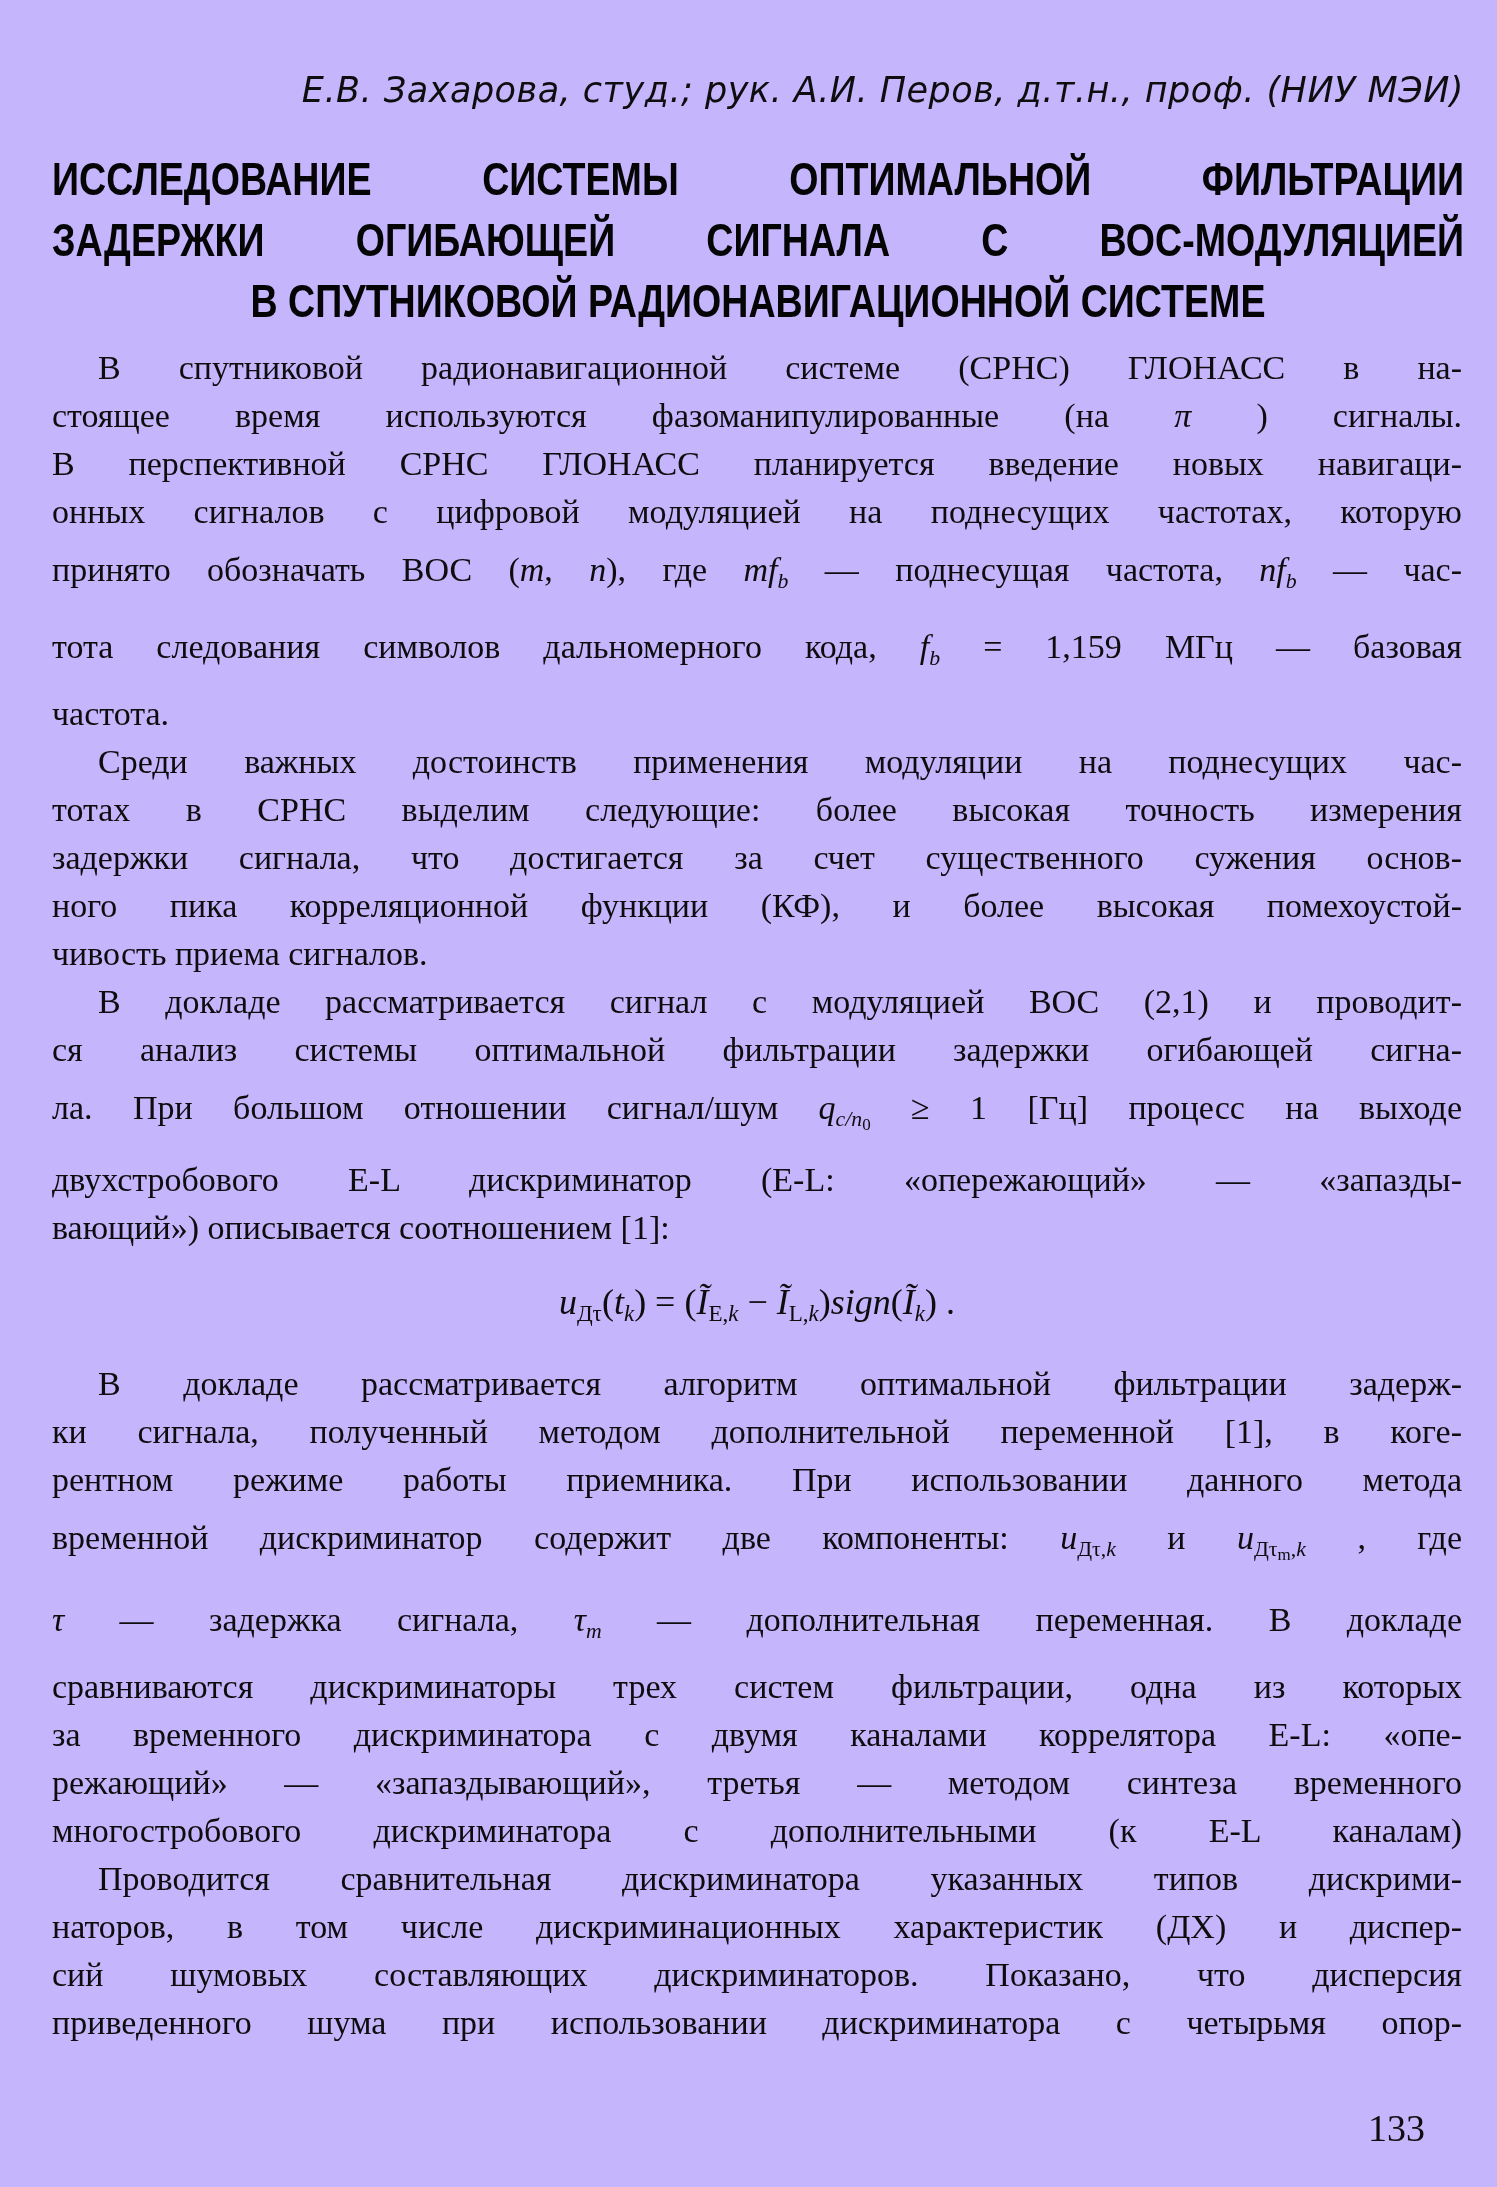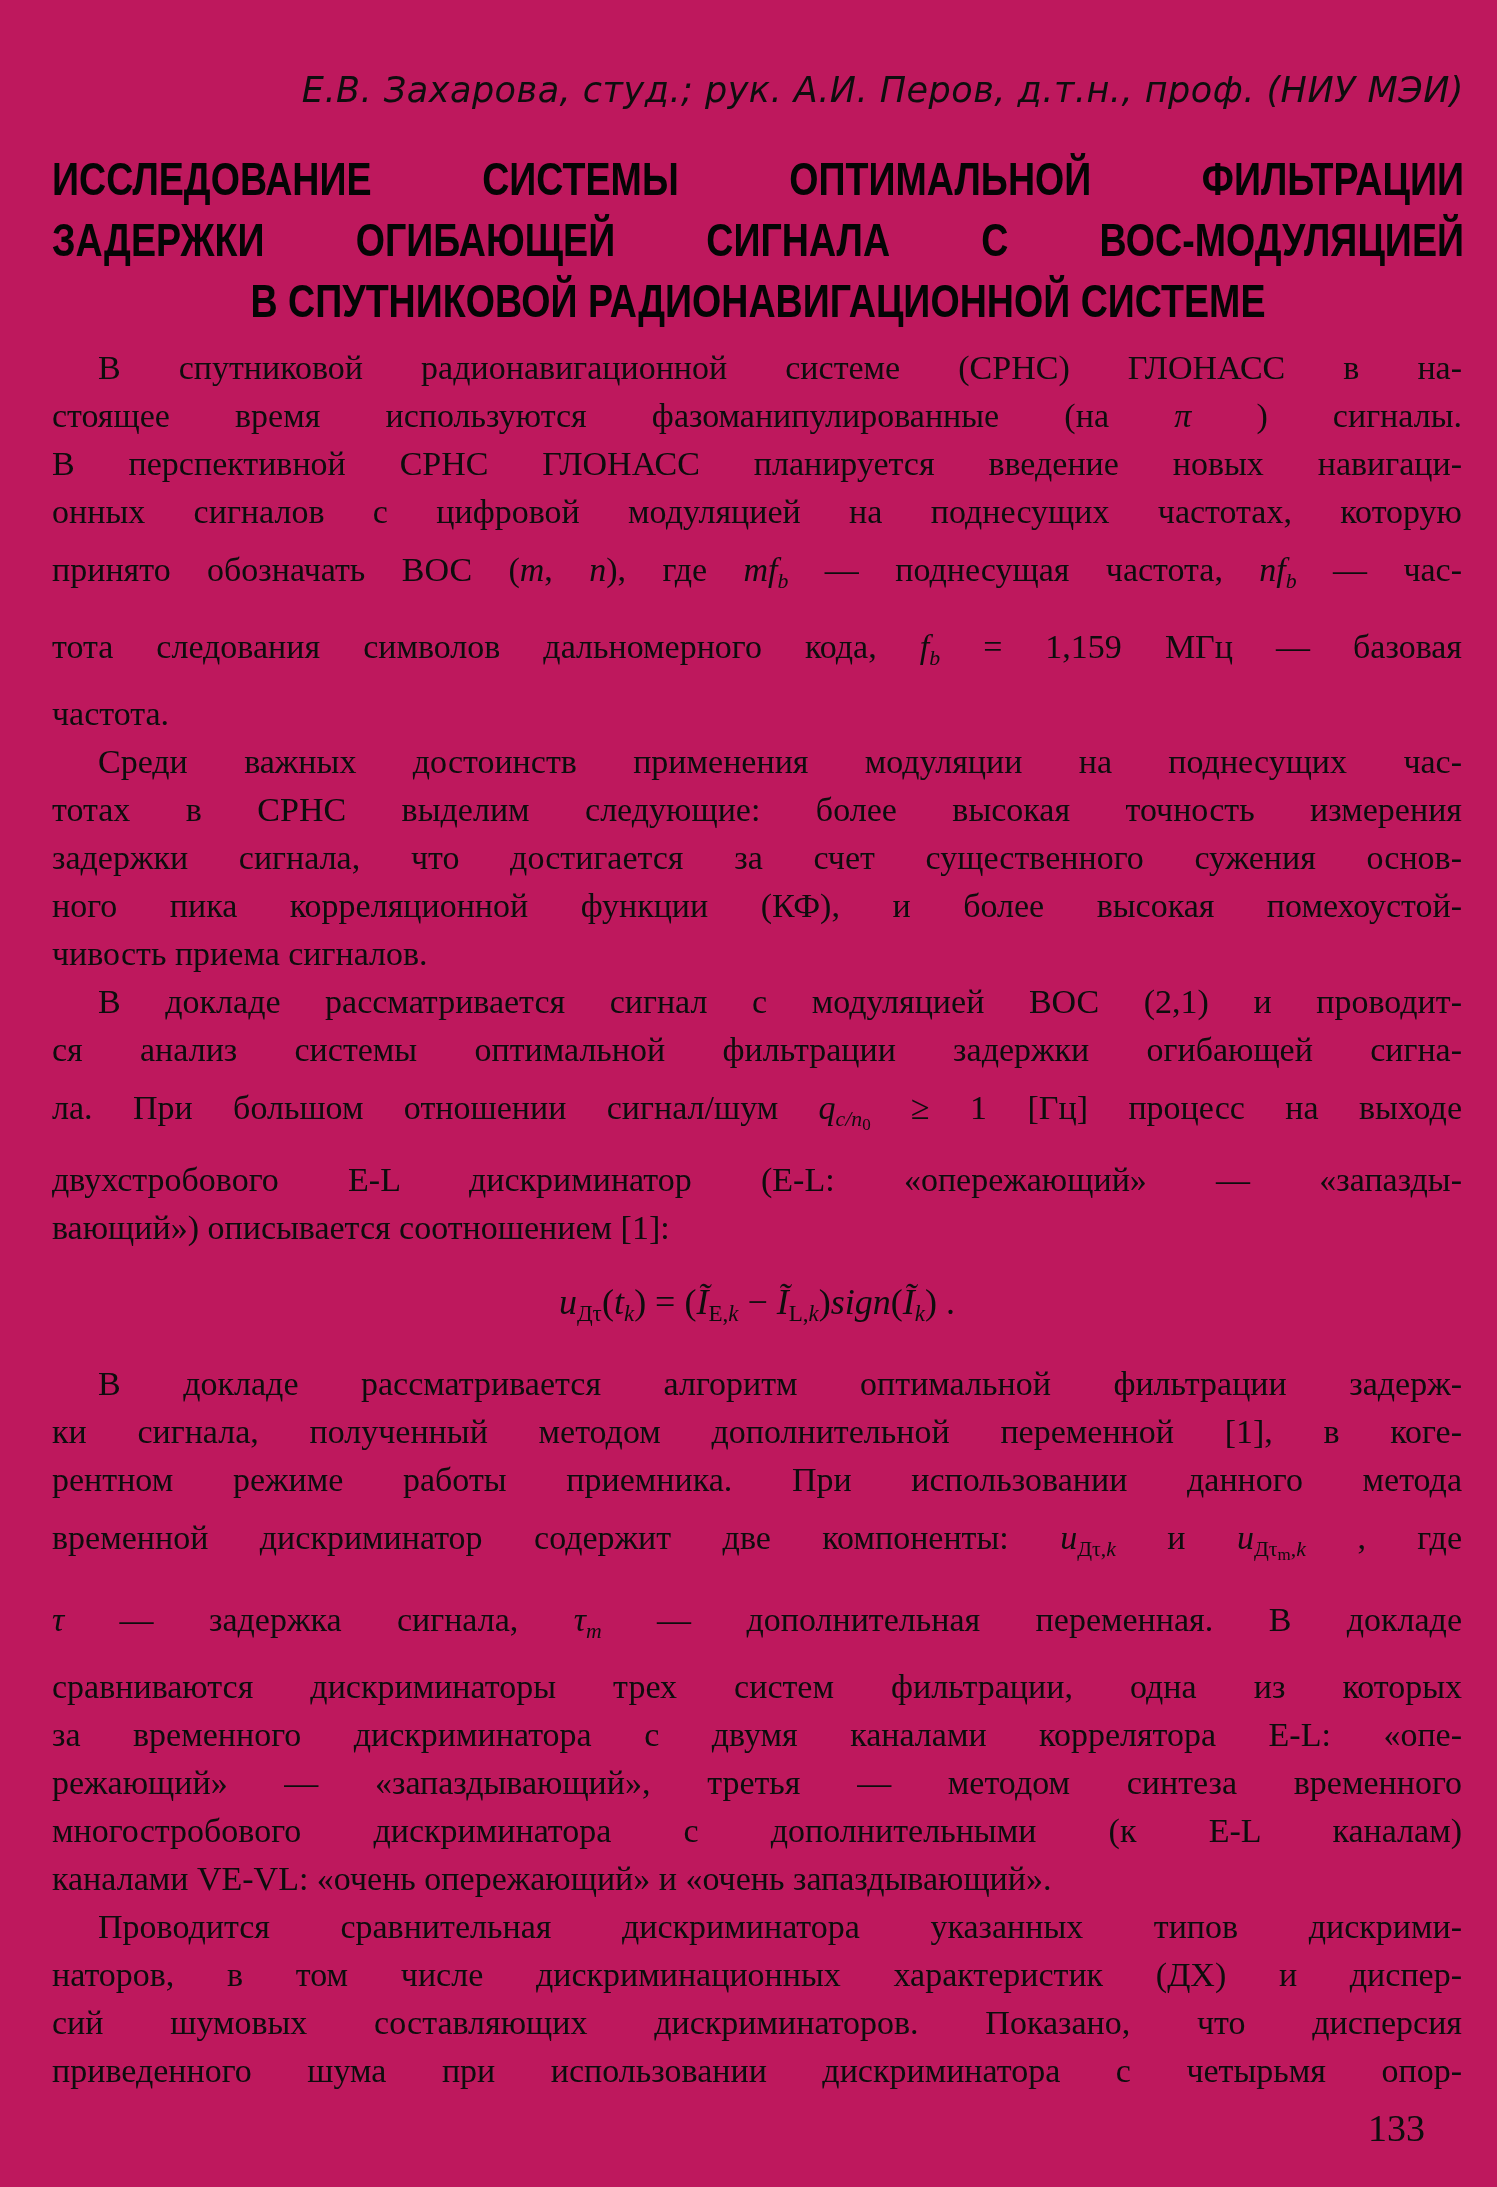--- a/index.html
+++ b/index.html
@@ -1,18 +1,18 @@
 <!DOCTYPE html>
 <html><head>
 <meta charset="utf-8">
 <style>
   html,body { margin:0; padding:0; background:#e8e8e8; }
   .page {
     position:relative; width:1497px; height:2187px; margin:0 auto;
-    background:#be185d; color:#0e0e0e; overflow:hidden;
+    background:#c4b5fd; color:#0e0e0e; overflow:hidden;
   }
   
   .byline {
     position:absolute; top:70px; left:52px; width:1412px;
     text-align:right;
     font-family:"DejaVu Sans", sans-serif; font-style:italic;
     font-size:35px; letter-spacing:0.5px;
   }
   
   .title {
@@ -78,21 +78,20 @@
       <div class="formula"><span class="it">u</span><span class="sb">Дτ</span><span>(</span><span class="it">t</span><span class="sb it">k</span><span>) = (</span><span class="it">Ĩ</span><span class="sb">E,</span><span class="sb it">k</span><span> − </span><span class="it">Ĩ</span><span class="sb">L,</span><span class="sb it">k</span><span>)</span><span class="it">sign</span><span>(</span><span class="it">Ĩ</span><span class="sb it">k</span><span>) .</span></div>
       <div class="bline ind"><span>В докладе рассматривается алгоритм оптимальной фильтрации задерж-</span></div>
       <div class="bline"><span>ки сигнала, полученный методом дополнительной переменной [1],  в коге-</span></div>
       <div class="bline"><span>рентном режиме работы приемника. При использовании данного метода</span></div>
       <div class="bline tall"><span>временной дискриминатор содержит две компоненты: </span><span class="it">u</span><span class="sb">Дτ,</span><span class="sb it">k</span><span> и </span><span class="it">u</span><span class="sb">Дτ</span><span class="ssb">m</span><span class="sb">,</span><span class="sb it">k</span><span> , где</span></div>
       <div class="bline tall"><span class="it">τ</span><span> — задержка сигнала, </span><span class="it">τ</span><span class="sb it">m</span><span> — дополнительная переменная. В докладе</span></div>
       <div class="bline"><span>сравниваются  дискриминаторы трех систем фильтрации, одна из которых</span></div>
       <div class="bline"><span>за временного дискриминатора с двумя каналами коррелятора E-L: «опе-</span></div>
       <div class="bline"><span>режающий» — «запаздывающий», третья — методом синтеза временного</span></div>
       <div class="bline"><span>многостробового дискриминатора с дополнительными (к E-L каналам)</span></div>
-      <div class="bline noj"><span>каналами VE-VL: «очень опережающий» и «очень запаздывающий».</span></div>
       <div class="bline ind"><span>Проводится сравнительная дискриминатора указанных типов дискрими-</span></div>
       <div class="bline"><span>наторов, в том числе дискриминационных характеристик (ДХ) и диспер-</span></div>
       <div class="bline"><span>сий шумовых составляющих дискриминаторов. Показано, что дисперсия</span></div>
       <div class="bline"><span>приведенного шума при использовании дискриминатора с четырьмя опор-</span></div>
     </div>
 
   <div class="pagenum">133</div>
 
 </div>
 

